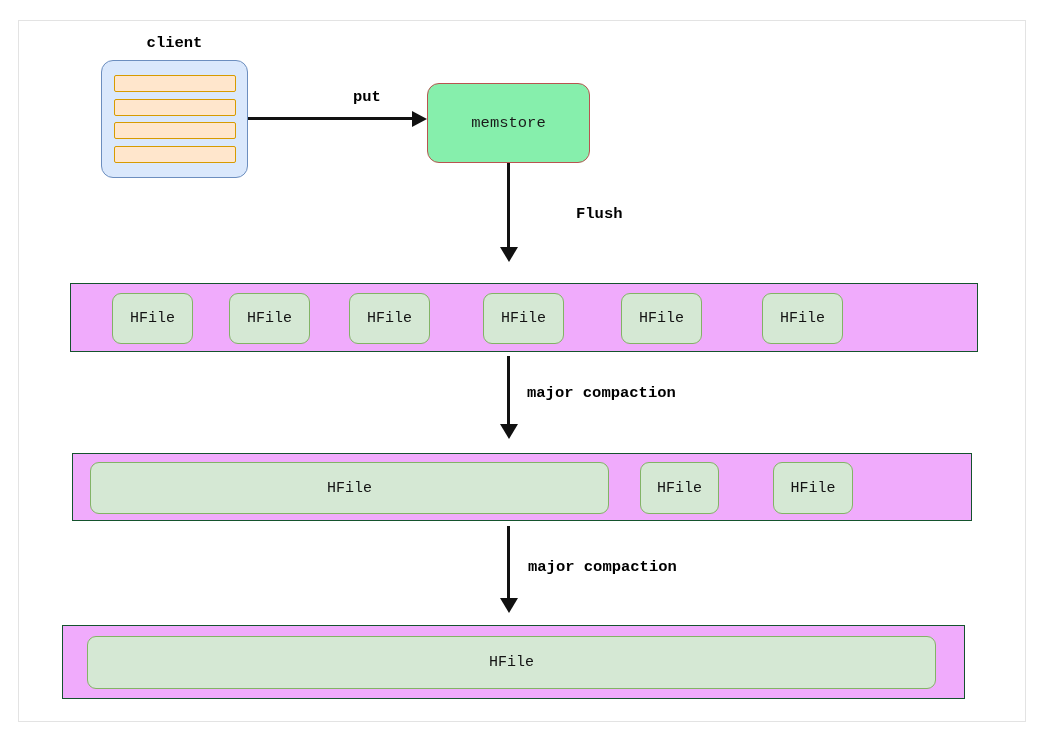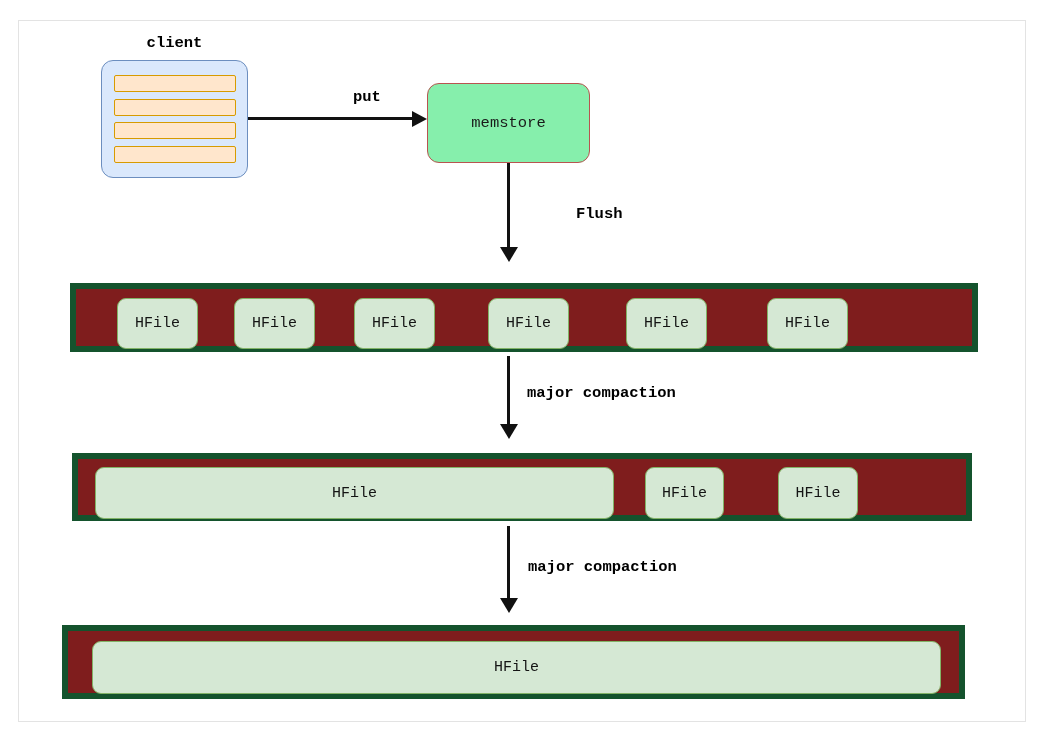--- a/index.html
+++ b/index.html
@@ -87,22 +87,22 @@
     border: 1.4px solid #b85450;
     border-radius: 12px;
     font-size: 15.5px;
     color: #1a1a1a;
   }
 
   
   .band {
     position: absolute;
     box-sizing: border-box;
-    background: #7f1d1d;
-    border: 6px solid #14532d;
+    background: #f0abfc;
+    border: 1px solid #14532d;
   }
   .band1 { left: 70px;  top: 283px; width: 908px; height: 69px; }
   .band2 { left: 72px;  top: 453px; width: 900px; height: 68px; }
   .band3 { left: 62px;  top: 625px; width: 903px; height: 74px; }
 
   .hfile {
     position: absolute;
     box-sizing: border-box;
     background: #d5e8d4;
     border: 1.3px solid #82b366;

